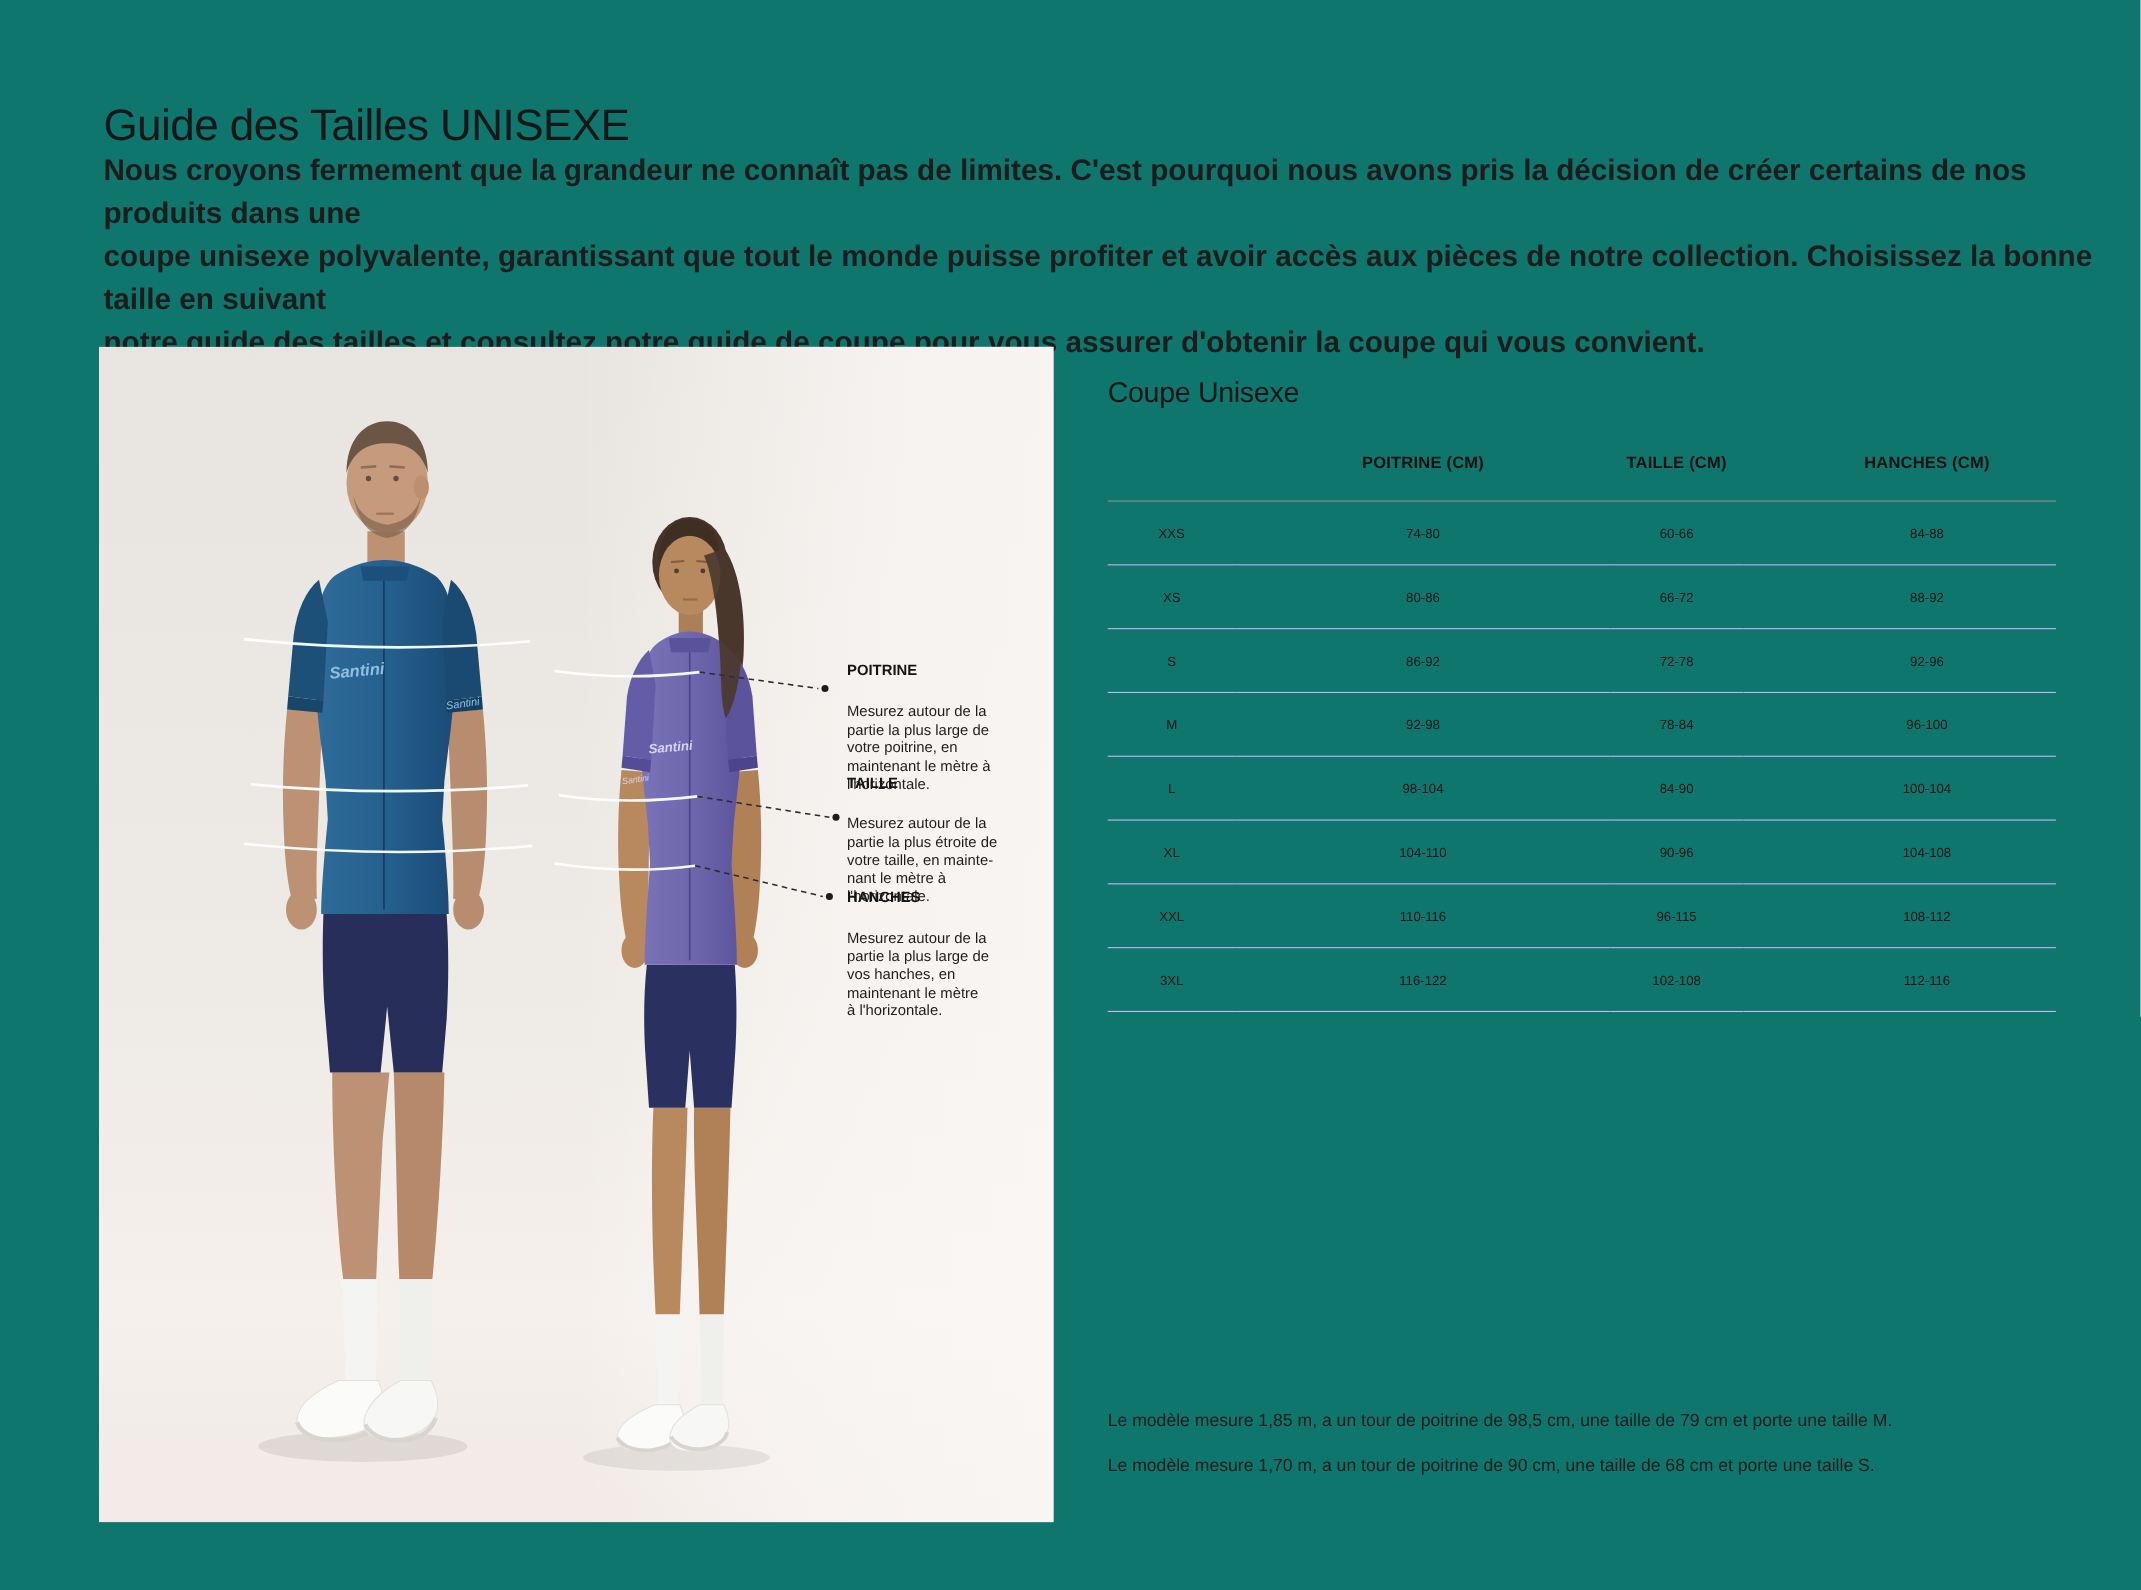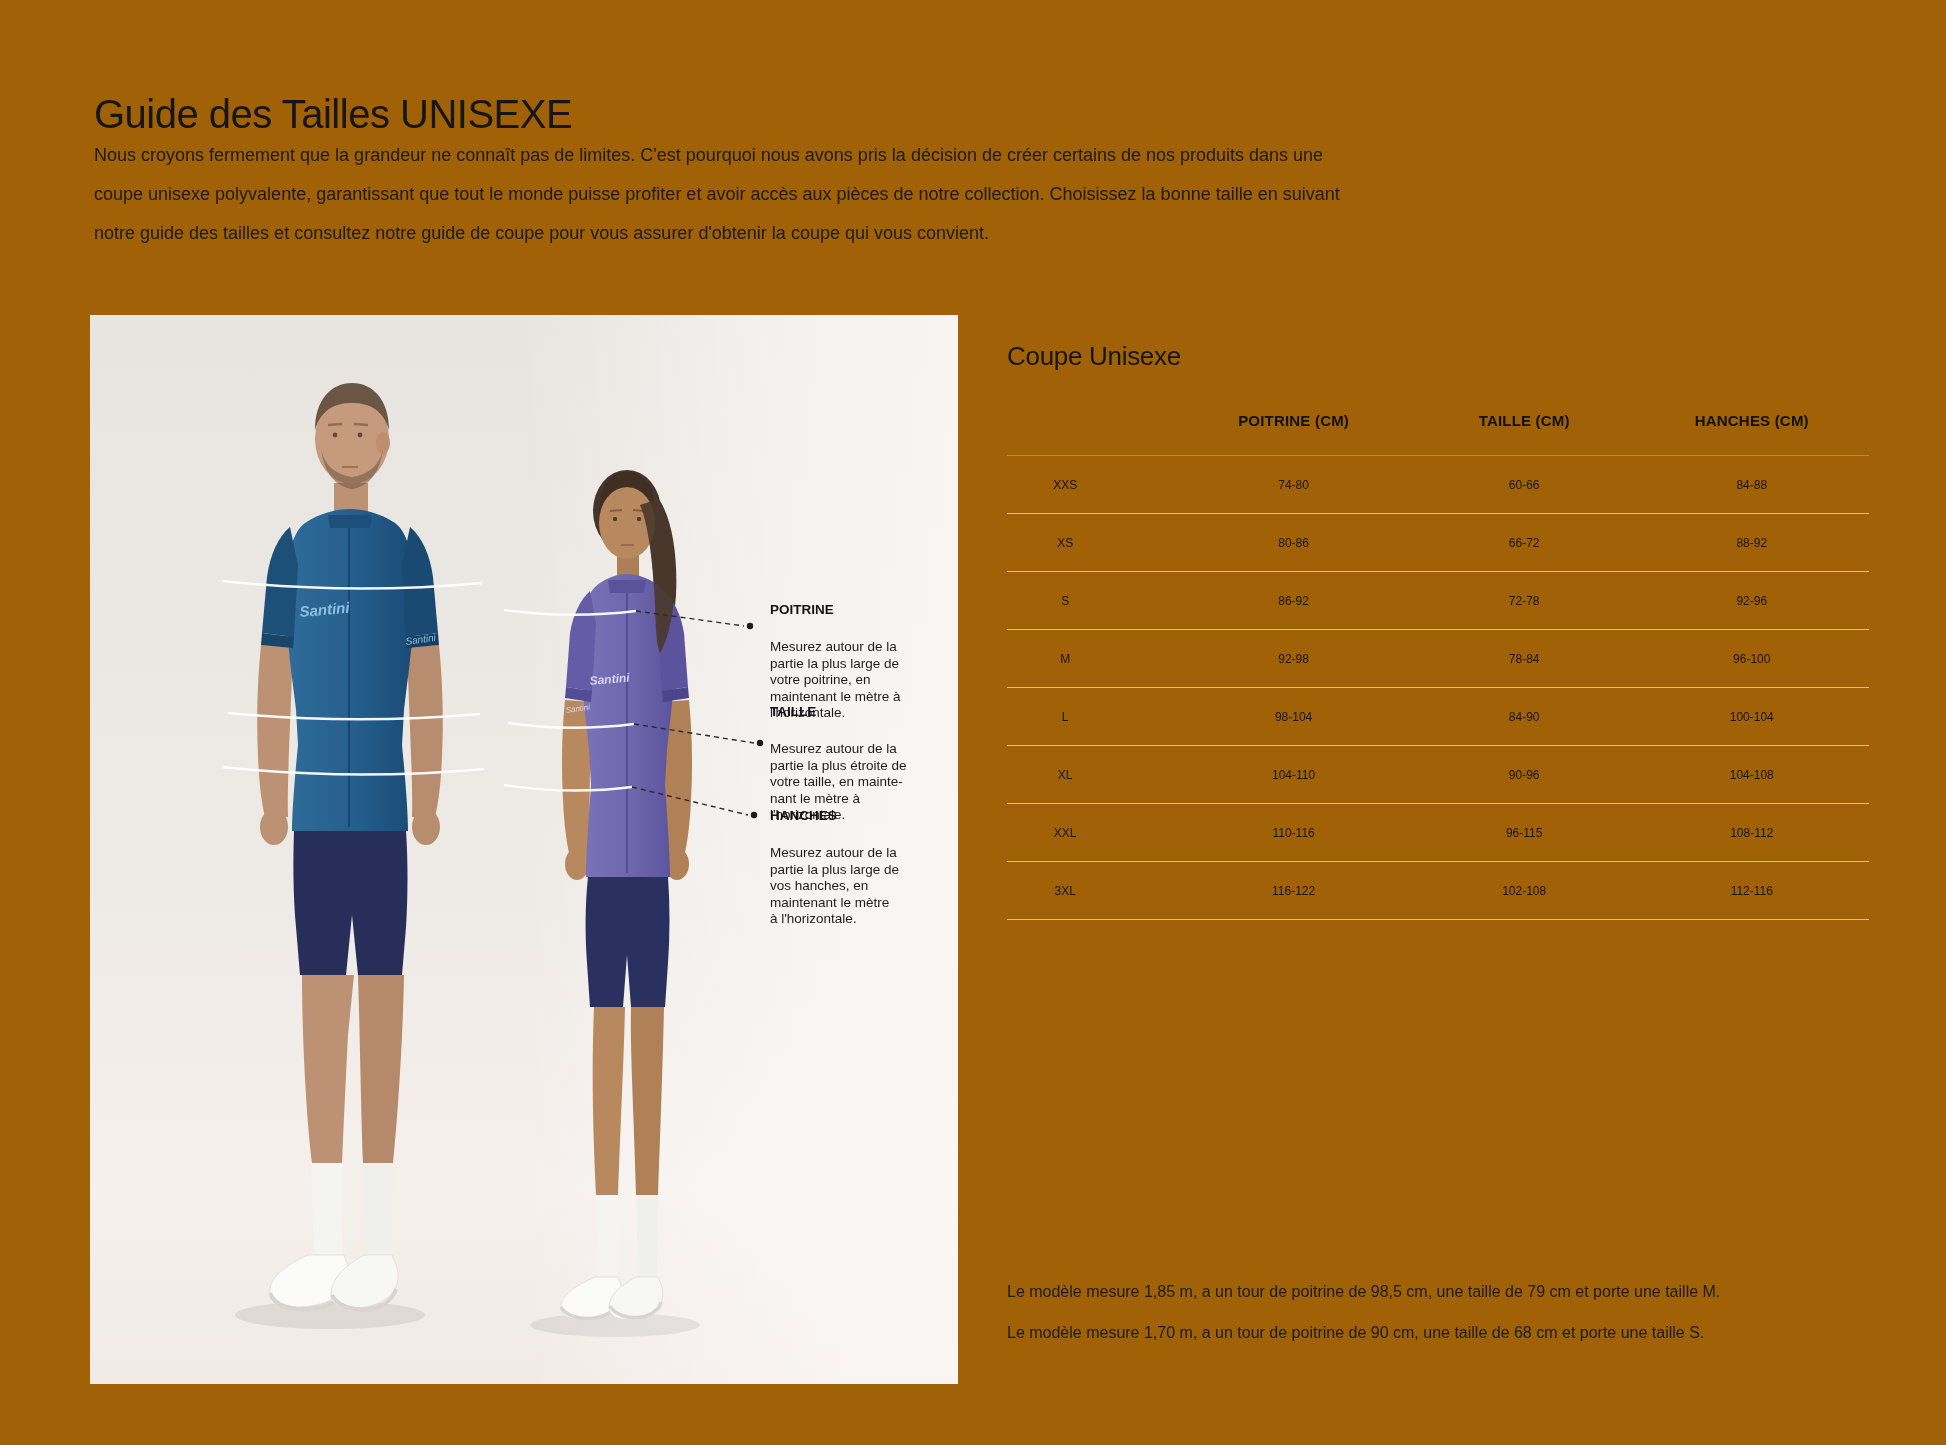--- a/index.html
+++ b/index.html
@@ -1,27 +1,27 @@
 <!DOCTYPE html>
 <html><head>
 <meta charset="utf-8">
 <style>
   html,body{margin:0;padding:0;background:#ffffff;}
   *{box-sizing:border-box;}
   .page{
-    position:relative;width:1946px;height:1445px;background:#a16207;overflow:hidden;
+    position:relative;width:1946px;height:1445px;background:#0f766e;overflow:hidden;
     font-family:"Liberation Sans","DejaVu Sans",sans-serif;color:#1c1c1c;
   }
   .page-title{
     position:absolute;left:94px;top:88px;margin:0;
     font-size:40px;font-weight:400;letter-spacing:-.5px;color:#161616;line-height:52px;
   }
   .intro{
     position:absolute;left:94px;top:136px;width:1830px;margin:0;
-    font-size:18px;line-height:39px;font-weight:400;color:#1c1c1c;white-space:pre-line;
+    font-size:27px;line-height:39px;font-weight:700;color:#1c1c1c;white-space:pre-line;
   }
   
   .photo{
     position:absolute;left:90px;top:315px;width:868px;height:1069px;overflow:hidden;
   }
   .photo svg{position:absolute;left:0;top:0;}
   .annotations{
     position:absolute;left:680px;top:286px;width:182px;
   }
   .annotation{position:absolute;left:0;width:182px;}

